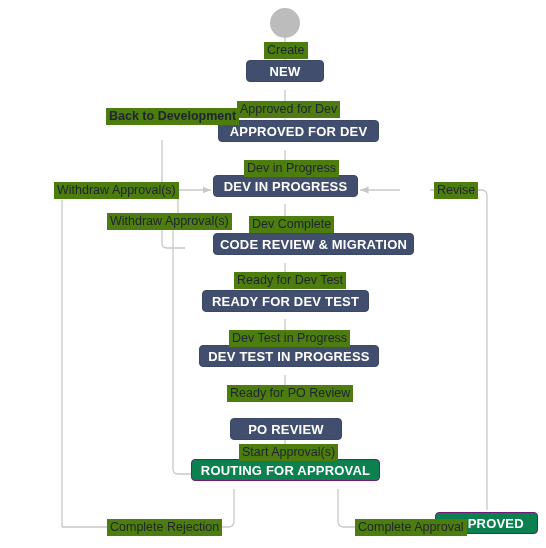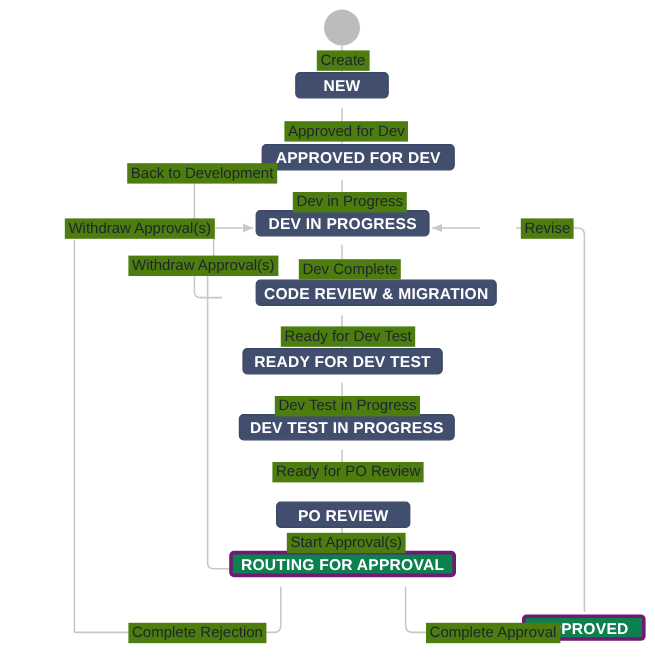--- a/index.html
+++ b/index.html
@@ -38,21 +38,21 @@
     height: 22px;
     white-space: nowrap;
     z-index: 3;
   }
   .node.navy {
     background: #414e6e;
     border: 1px solid #3b4766;
   }
   .node.green {
     background: #0d8050;
-    border: 3px solid #701a75;
+    border: 1px solid #701a75;
   }
   .start-circle {
     position: absolute;
     width: 30px;
     height: 30px;
     border-radius: 50%;
     background: #bcbcbc;
     z-index: 3;
   }
   .edge-label {
@@ -138,21 +138,21 @@
 
   <div class="node green" style="left:191px; top:459px; width:189px;">ROUTING FOR APPROVAL</div>
 
 
   <div class="node green" style="left:435px; top:512px; width:103px;">APPROVED</div>
 
   <div class="edge-label" style="left:264px; top:42px;">Create</div>
 
   <div class="edge-label" style="left:237px; top:101px;">Approved for Dev</div>
 
-  <div class="edge-label" style="left:106px; top:136px;">Back to Development</div>
+  <div class="edge-label" style="left:106px; top:108px;font-weight:bold;">Back to Development</div>
 
   <div class="edge-label" style="left:244px; top:160px;">Dev in Progress</div>
 
   <div class="edge-label" style="left:54px; top:182px;">Withdraw Approval(s)</div>
 
   <div class="edge-label" style="left:434px; top:182px;">Revise</div>
 
   <div class="edge-label" style="left:107px; top:213px;">Withdraw Approval(s)</div>
 
   <div class="edge-label" style="left:249px; top:216px;">Dev Complete</div>

